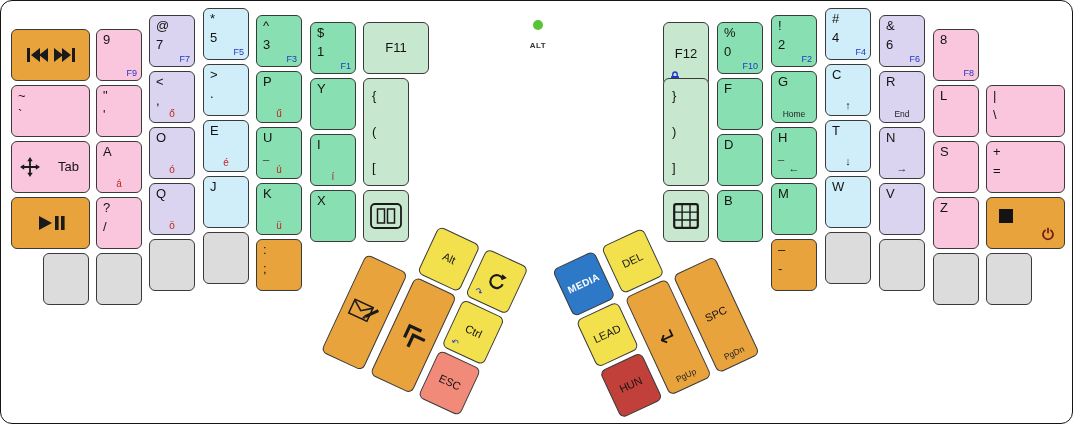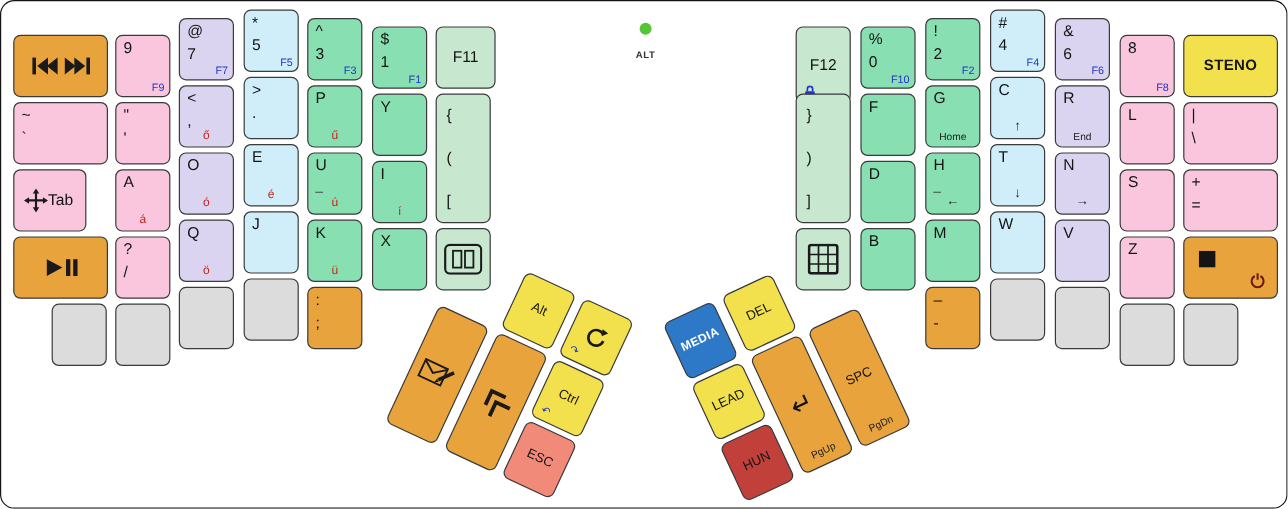--- a/index.html
+++ b/index.html
@@ -77,21 +77,21 @@
       <div class="key" style="left: 255px; top: 14px; width: 46px; height: 52px; background: rgb(136, 224, 178);">
         <span class="legend pos-tl lg-main">^</span>
         <span class="legend pos-ml lg-main">3</span>
         <span class="legend pos-br lg-blue">F3</span>
       </div>
       <div class="key" style="left: 309px; top: 21px; width: 46px; height: 52px; background: rgb(136, 224, 178);">
         <span class="legend pos-tl lg-main">$</span>
         <span class="legend pos-ml lg-main">1</span>
         <span class="legend pos-br lg-blue">F1</span>
       </div>
-      <div class="key" style="left: 362px; top: 21px; width: 50px; height: 52px; background: rgb(199, 231, 207);">
+      <div class="key" style="left: 362px; top: 21px; width: 66px; height: 52px; background: rgb(199, 231, 207);">
         <span class="legend pos-c lg-main">F11</span>
       </div>
       <div class="key" style="left: 10px; top: 84px; width: 79px; height: 52px; background: rgb(249, 198, 221);">
         <span class="legend pos-tl lg-main">~</span>
         <span class="legend pos-ml lg-main">`</span>
       </div>
       <div class="key" style="left: 95px; top: 84px; width: 46px; height: 52px; background: rgb(249, 198, 221);">
         <span class="legend pos-tl lg-main">"</span>
         <span class="legend pos-ml lg-main">'</span>
       </div>
@@ -109,21 +109,21 @@
         <span class="legend pos-b lg-red">ű</span>
       </div>
       <div class="key" style="left: 309px; top: 77px; width: 46px; height: 52px; background: rgb(136, 224, 178);">
         <span class="legend pos-tl lg-main">Y</span>
       </div>
       <div class="key tall" style="left: 362px; top: 77px; width: 46px; height: 108px; background: rgb(199, 231, 207);">
         <span class="legend pos-tl lg-main">{</span>
         <span class="legend pos-cl lg-main">(</span>
         <span class="legend pos-bl lg-main">[</span>
       </div>
-      <div class="key" style="left: 10px; top: 140px; width: 61px; height: 52px; background: rgb(249, 198, 221);">
+      <div class="key" style="left: 10px; top: 140px; width: 79px; height: 52px; background: rgb(249, 198, 221);">
         <span class="legend pos-cr lg-main">Tab</span>
         <span class="legend icon pos-cl"><svg width="20" height="20" viewBox="0 0 20 20">
             <path d="M10 3.5v13M3.5 10h13" stroke="#1a1a1a" stroke-width="1.8" fill="none"></path>
             <polygon points="10,0 7.3,4.2 12.7,4.2" fill="#1a1a1a"></polygon>
             <polygon points="10,20 7.3,15.8 12.7,15.8" fill="#1a1a1a"></polygon>
             <polygon points="0,10 4.2,7.3 4.2,12.7" fill="#1a1a1a"></polygon>
             <polygon points="20,10 15.8,7.3 15.8,12.7" fill="#1a1a1a"></polygon>
           </svg></span>
       </div>
       <div class="key" style="left: 95px; top: 140px; width: 46px; height: 52px; background: rgb(249, 198, 221);">
@@ -281,23 +281,20 @@
       <div class="key" style="left: 932px; top: 84px; width: 46px; height: 52px; background: rgb(249, 198, 221);">
         <span class="legend pos-tl lg-main">L</span>
       </div>
       <div class="key" style="left: 932px; top: 140px; width: 46px; height: 52px; background: rgb(249, 198, 221);">
         <span class="legend pos-tl lg-main">S</span>
       </div>
       <div class="key" style="left: 932px; top: 196px; width: 46px; height: 52px; background: rgb(249, 198, 221);">
         <span class="legend pos-tl lg-main">Z</span>
       </div>
       <div class="key" style="left: 932px; top: 252px; width: 46px; height: 52px; background: rgb(220, 220, 220);"></div>
-      <div class="key" style="left: 985px; top: 28px; width: 79px; height: 52px; background: rgb(242, 225, 77);">
-        <span class="legend pos-c lg-steno">STENO</span>
-      </div>
       <div class="key" style="left: 985px; top: 84px; width: 79px; height: 52px; background: rgb(249, 198, 221);">
         <span class="legend pos-tl lg-main">|</span>
         <span class="legend pos-ml lg-main">\</span>
       </div>
       <div class="key" style="left: 985px; top: 140px; width: 79px; height: 52px; background: rgb(249, 198, 221);">
         <span class="legend pos-tl lg-main">+</span>
         <span class="legend pos-ml lg-main">=</span>
       </div>
       <div class="key" style="left: 985px; top: 196px; width: 79px; height: 52px; background: rgb(232, 163, 61);">
         <span class="legend icon pos-tl2"><svg width="14" height="14" viewBox="0 0 14 14">

